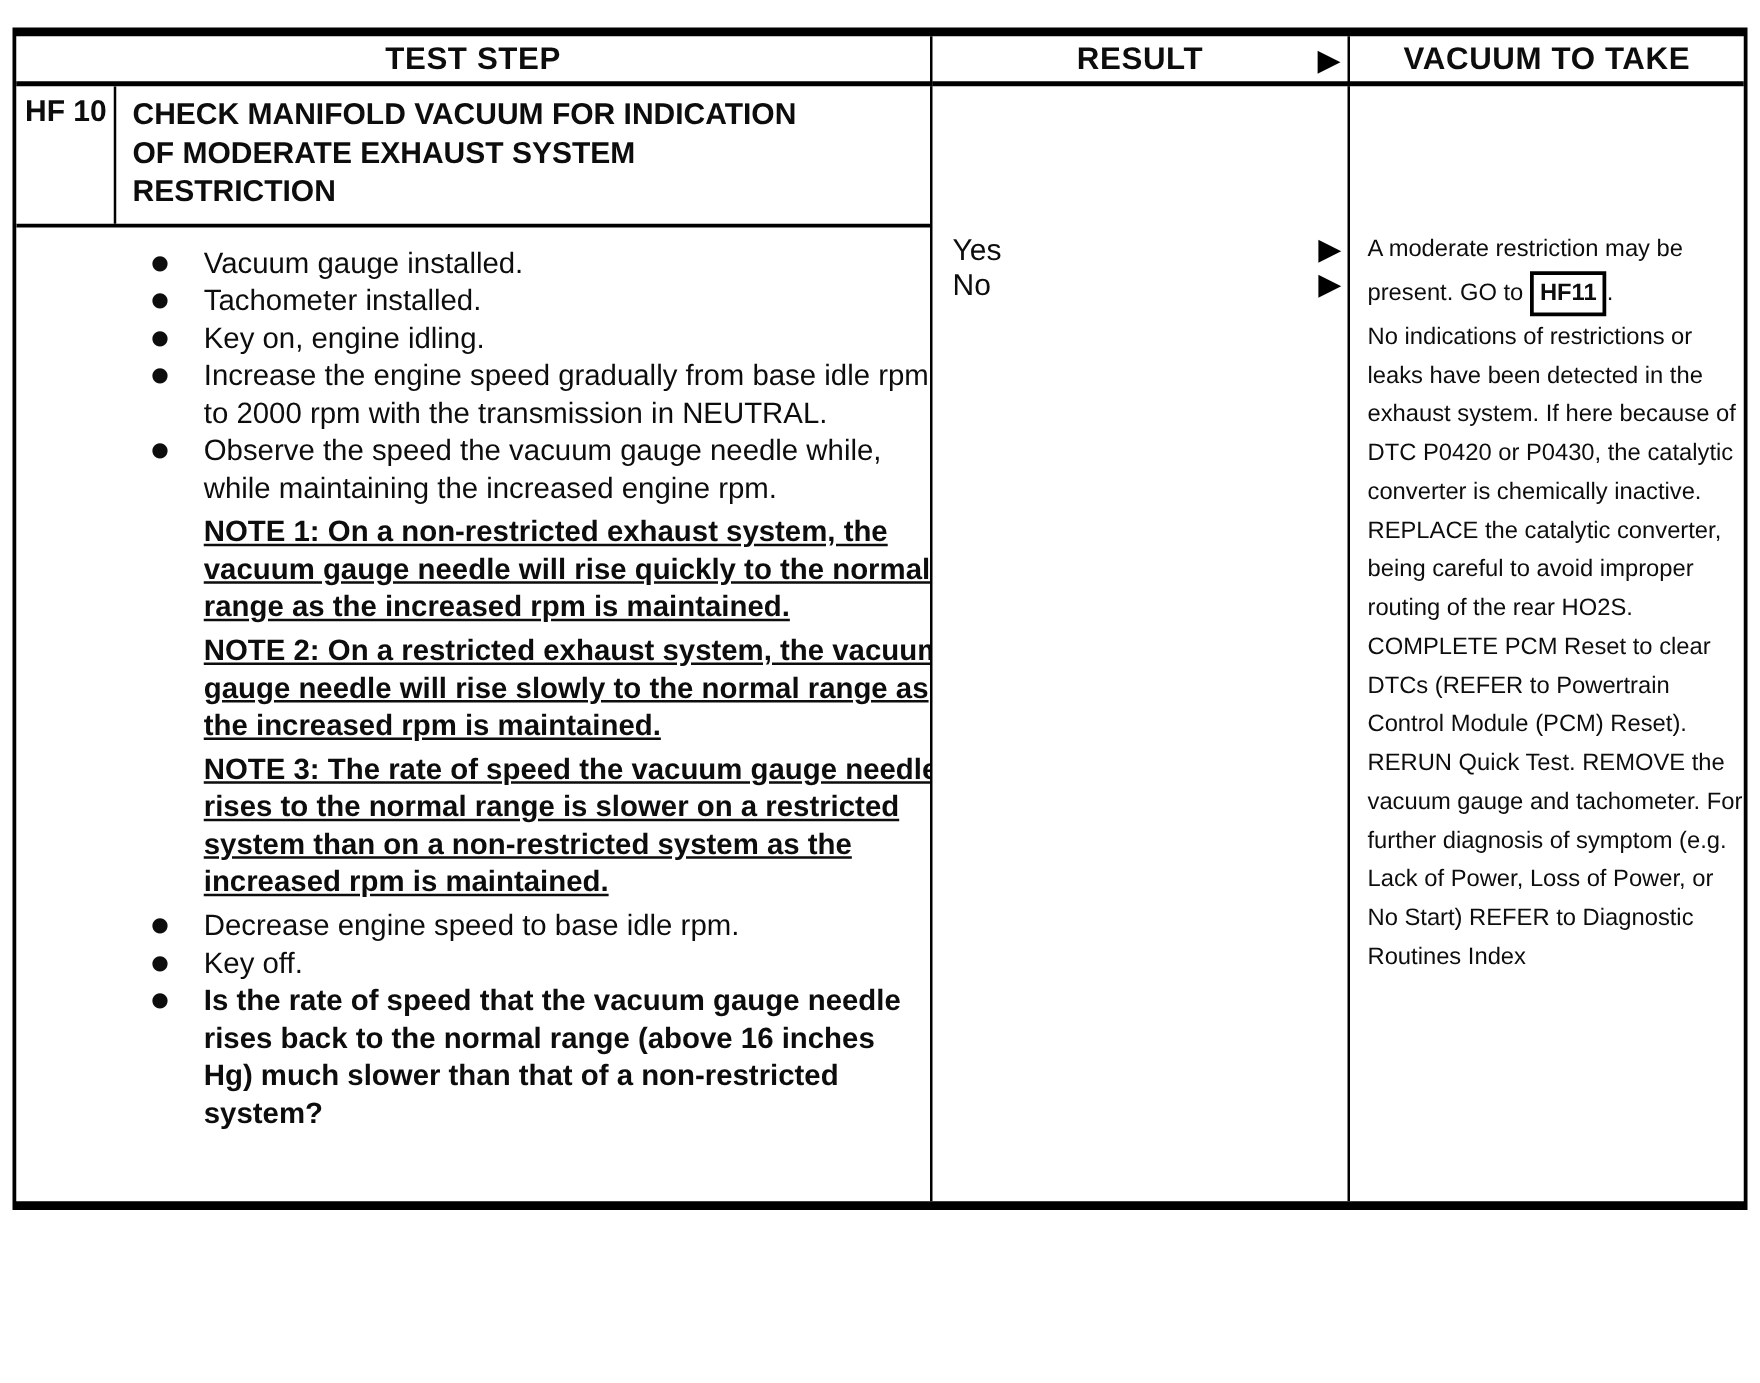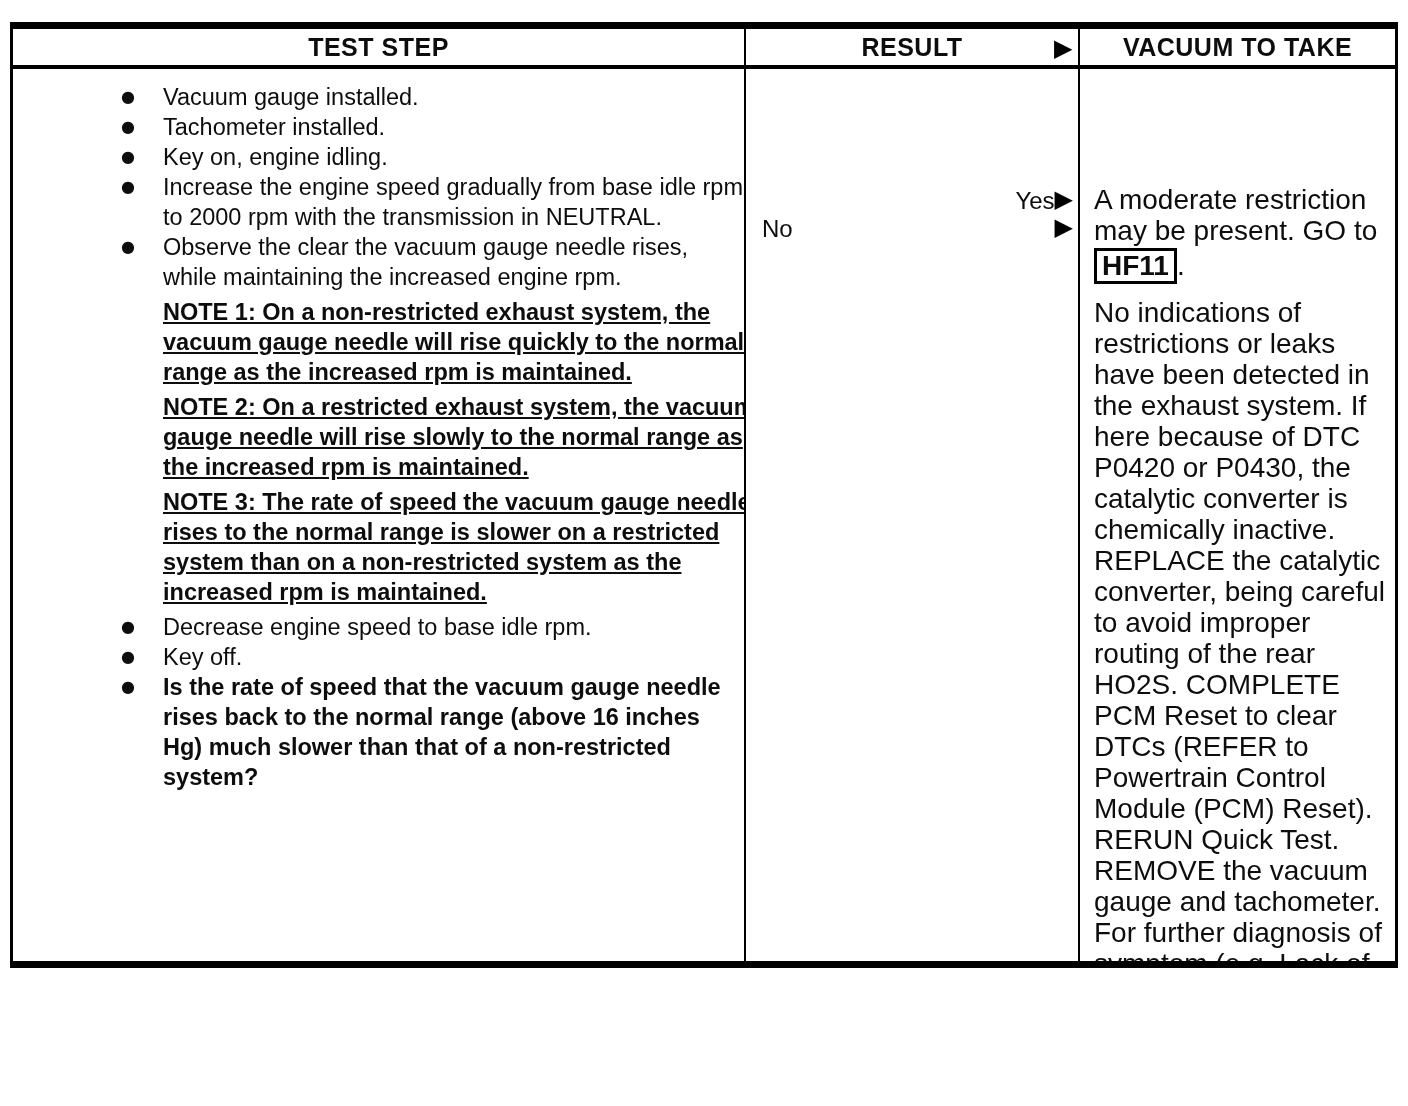--- a/index.html
+++ b/index.html
@@ -48,27 +48,27 @@
   .note{
     margin:5px 0 5px 150px;width:600px;font-weight:bold;
     font-size:23.5px;line-height:30px;text-decoration:underline;
   }
 
   
   .result-row{
     display:flex;justify-content:space-between;align-items:flex-start;
     padding:0 5px 0 16px;font-size:24px;line-height:28px;
   }
-  .result-yes{margin-top:118px;justify-content:flex-end;}
+  .result-yes{margin-top:118px;}
   .result-no{}
 
   
-  .action{padding-left:14px;padding-right:6px;font-size:28px;line-height:31px;}
+  .action{padding-left:14px;padding-right:6px;font-size:19px;line-height:31px;}
   .action-yes{margin-top:115px;width:302px;}
-  .action-no{margin-top:12px;width:300px;}
+  .action-no{margin-top:0;width:300px;}
   .ref-box{
     display:inline-block;border:3px solid #000;padding:0 5px;font-weight:bold;
     line-height:30px;margin:2px 0 1px 0;
   }
 </style>
 </head>
 <body>
 
 <div class="page">
   <div class="sheet">
@@ -78,40 +78,44 @@
     </div>
     <div class="h-cell h2">
       <span>RESULT</span>
       <span class="arrow">▶</span>
     </div>
     <div class="h-cell h3">
       <span>VACUUM TO TAKE</span>
     </div>
 
     <div class="b1">
+      <div class="hf-row">
+        <div class="hf-id">HF 10</div>
+        <div class="hf-title">CHECK MANIFOLD VACUUM FOR INDICATION OF MODERATE EXHAUST SYSTEM RESTRICTION</div>
+      </div>
       <div class="steps">
           <div class="step">
             <span class="marker">●</span>
             <span class="text">Vacuum gauge installed.</span>
           </div>
           <div class="step">
             <span class="marker">●</span>
             <span class="text">Tachometer installed.</span>
           </div>
           <div class="step">
             <span class="marker">●</span>
             <span class="text">Key on, engine idling.</span>
           </div>
           <div class="step">
             <span class="marker">●</span>
             <span class="text">Increase the engine speed gradually from base idle rpm to 2000 rpm with the transmission in NEUTRAL.</span>
           </div>
           <div class="step">
             <span class="marker">●</span>
-            <span class="text">Observe the clear the vacuum gauge needle rises, while maintaining the increased engine rpm.</span>
+            <span class="text">Observe the speed the vacuum gauge needle while, while maintaining the increased engine rpm.</span>
           </div>
           <div class="note">NOTE 1: On a non-restricted exhaust system, the vacuum gauge needle will rise quickly to the normal range as the increased rpm is maintained.</div>
           <div class="note">NOTE 2: On a restricted exhaust system, the vacuum gauge needle will rise slowly to the normal range as the increased rpm is maintained.</div>
           <div class="note">NOTE 3: The rate of speed the vacuum gauge needle rises to the normal range is slower on a restricted system than on a non-restricted system as the increased rpm is maintained.</div>
           <div class="step">
             <span class="marker">●</span>
             <span class="text">Decrease engine speed to base idle rpm.</span>
           </div>
           <div class="step">
             <span class="marker">●</span>

